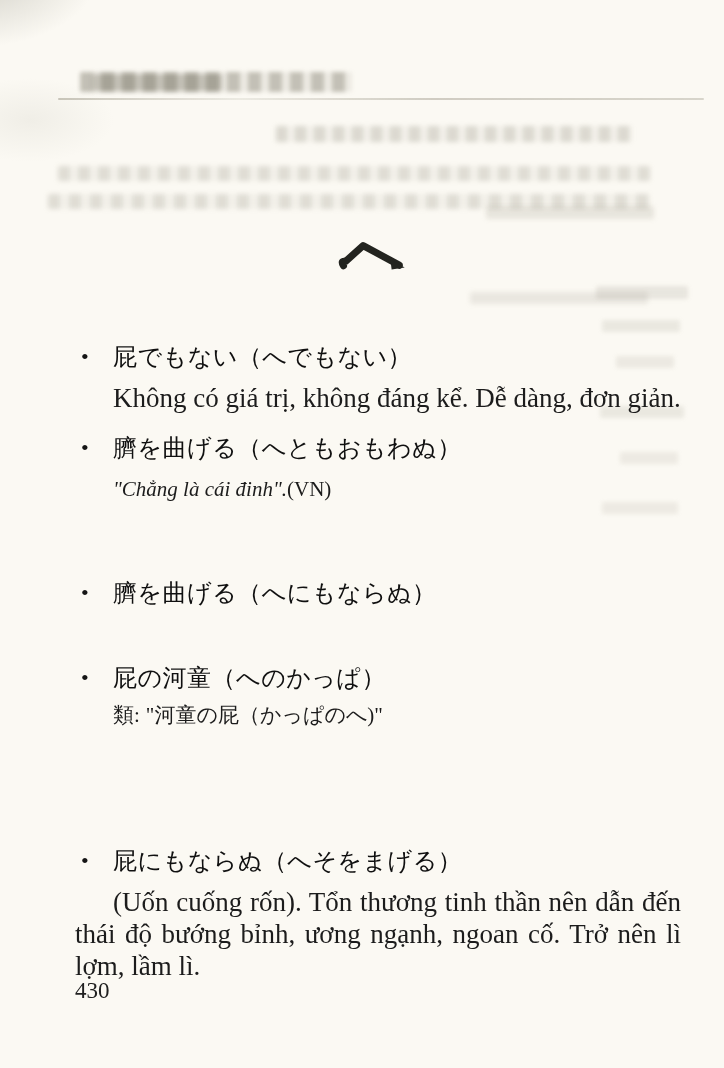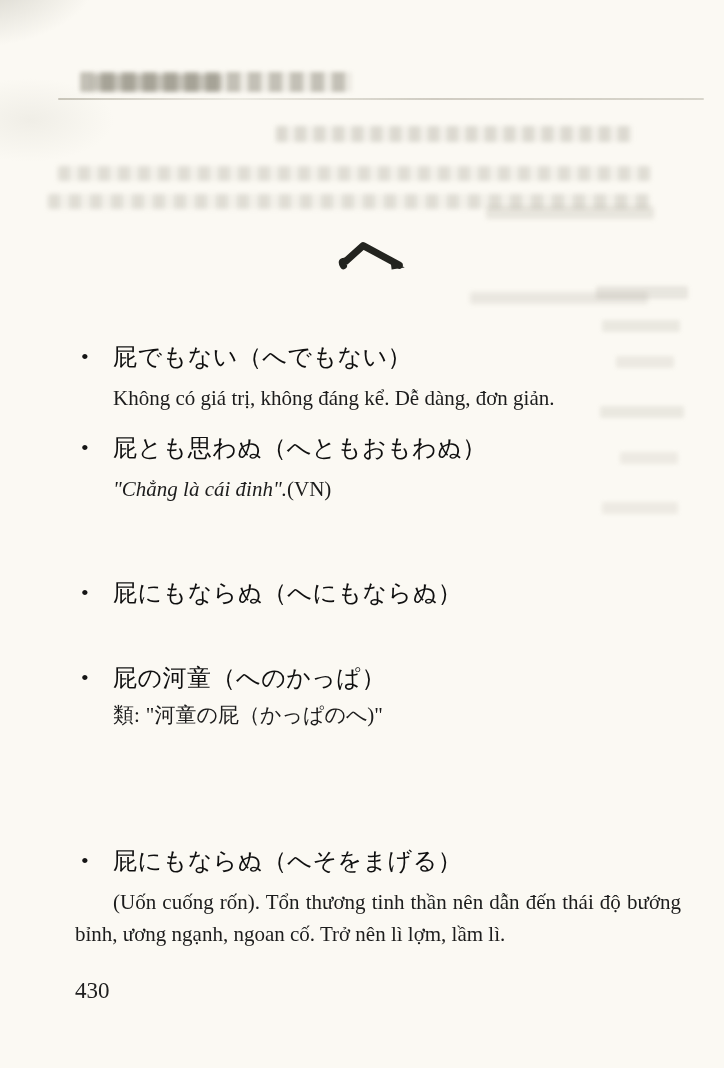--- a/index.html
+++ b/index.html
@@ -75,21 +75,21 @@
     text-indent:6px;line-height:34px;
   }
   .headword{
     flex:1;
     font-size:24px;letter-spacing:.5px;color:#101010;
     font-family:Liberation Sans, sans-serif;
     white-space:nowrap;
   }
   .definition{
     margin:8px 0 0 0;
-    font-size:21px;line-height:32px;
+    font-size:27px;line-height:32px;
     text-align:justify;text-indent:38px;
     color:#1c1c1c;
   }
   .note-line{
     margin:8px 0 0 0;
     padding-left:38px;
     font-size:21px;line-height:32px;
   }
   .note-line.related{margin-top:4px;font-size:21px;}
   .quote-text{font-style:italic;}
@@ -135,29 +135,29 @@
       <div class="entry-head">
         <span class="bullet">•</span>
         <span class="headword">屁でもない（へでもない）</span>
       </div>
       <p class="definition">Không có giá trị, không đáng kể. Dễ dàng, đơn giản.</p>
     </div>
 
     <div class="entry e2">
       <div class="entry-head">
         <span class="bullet">•</span>
-        <span class="headword">屁とも思わぬ（へともおもわぬ）</span>
+        <span class="headword">臍を曲げる（へともおもわぬ）</span>
       </div>
       <p class="note-line"><span class="quote-text">"Chẳng là cái đinh".</span><span class="quote-source">(VN)</span></p>
     </div>
 
     <div class="entry e3">
       <div class="entry-head">
         <span class="bullet">•</span>
-        <span class="headword">屁にもならぬ（へにもならぬ）</span>
+        <span class="headword">臍を曲げる（へにもならぬ）</span>
       </div>
     </div>
 
     <div class="entry e4">
       <div class="entry-head">
         <span class="bullet">•</span>
         <span class="headword">屁の河童（へのかっぱ）</span>
       </div>
       <p class="note-line related"><span class="related-label">類:</span><span>"河童の屁（かっぱのへ)"</span></p>
     </div>

